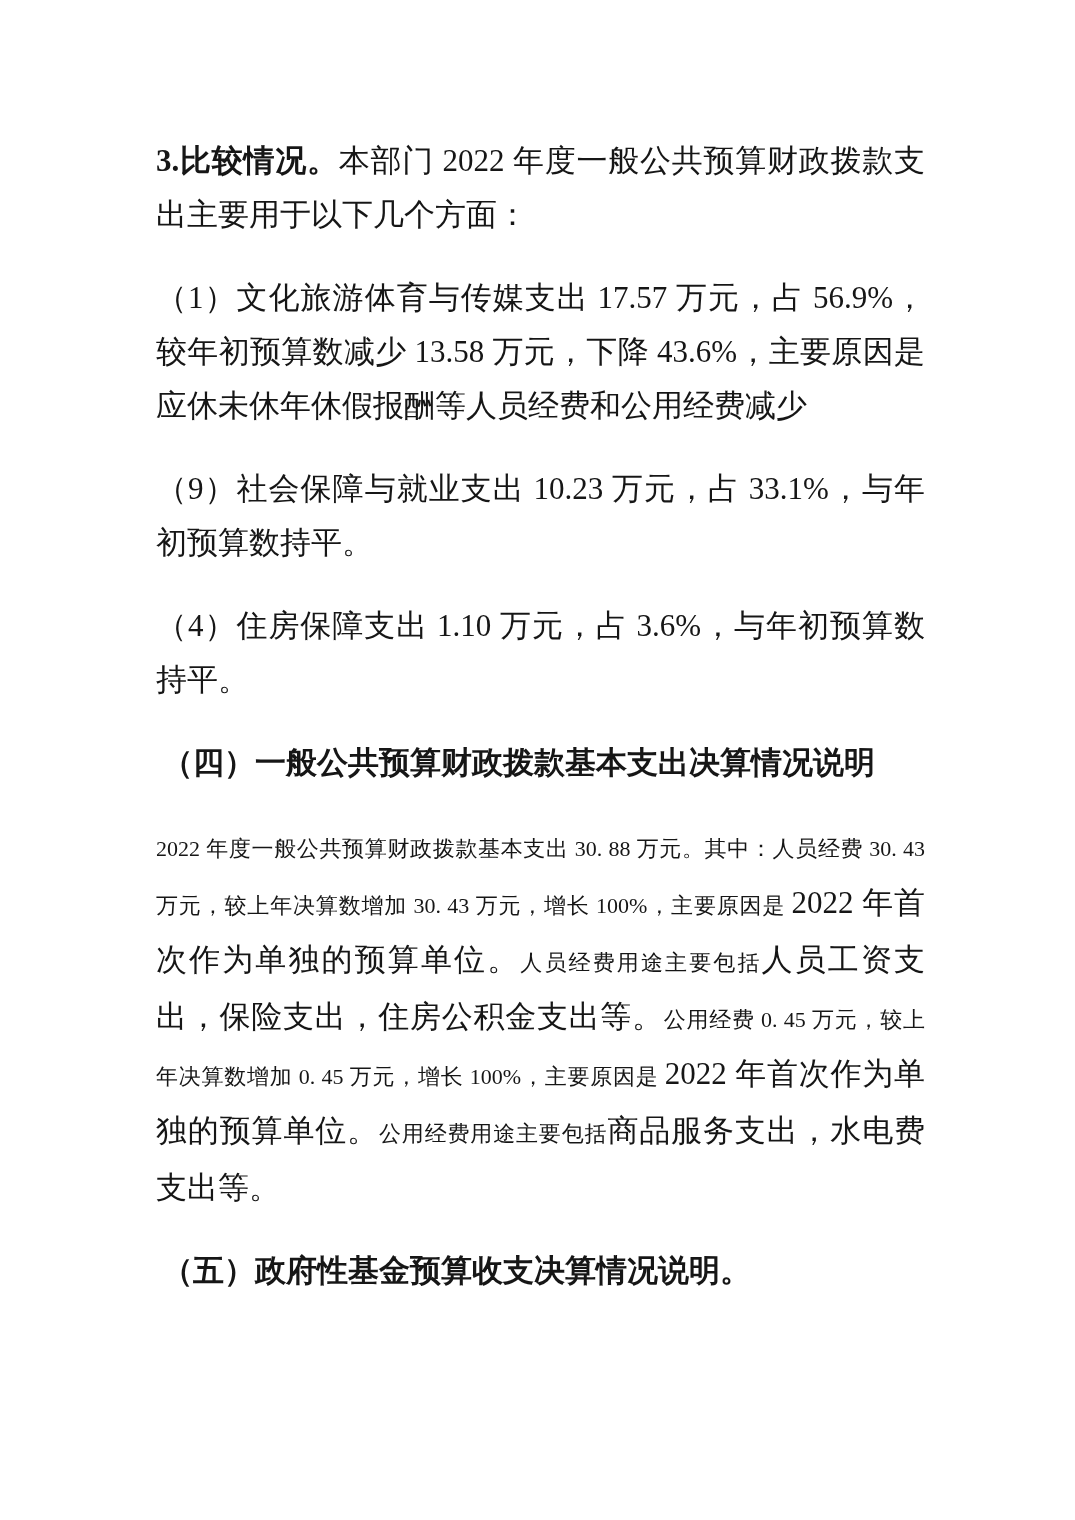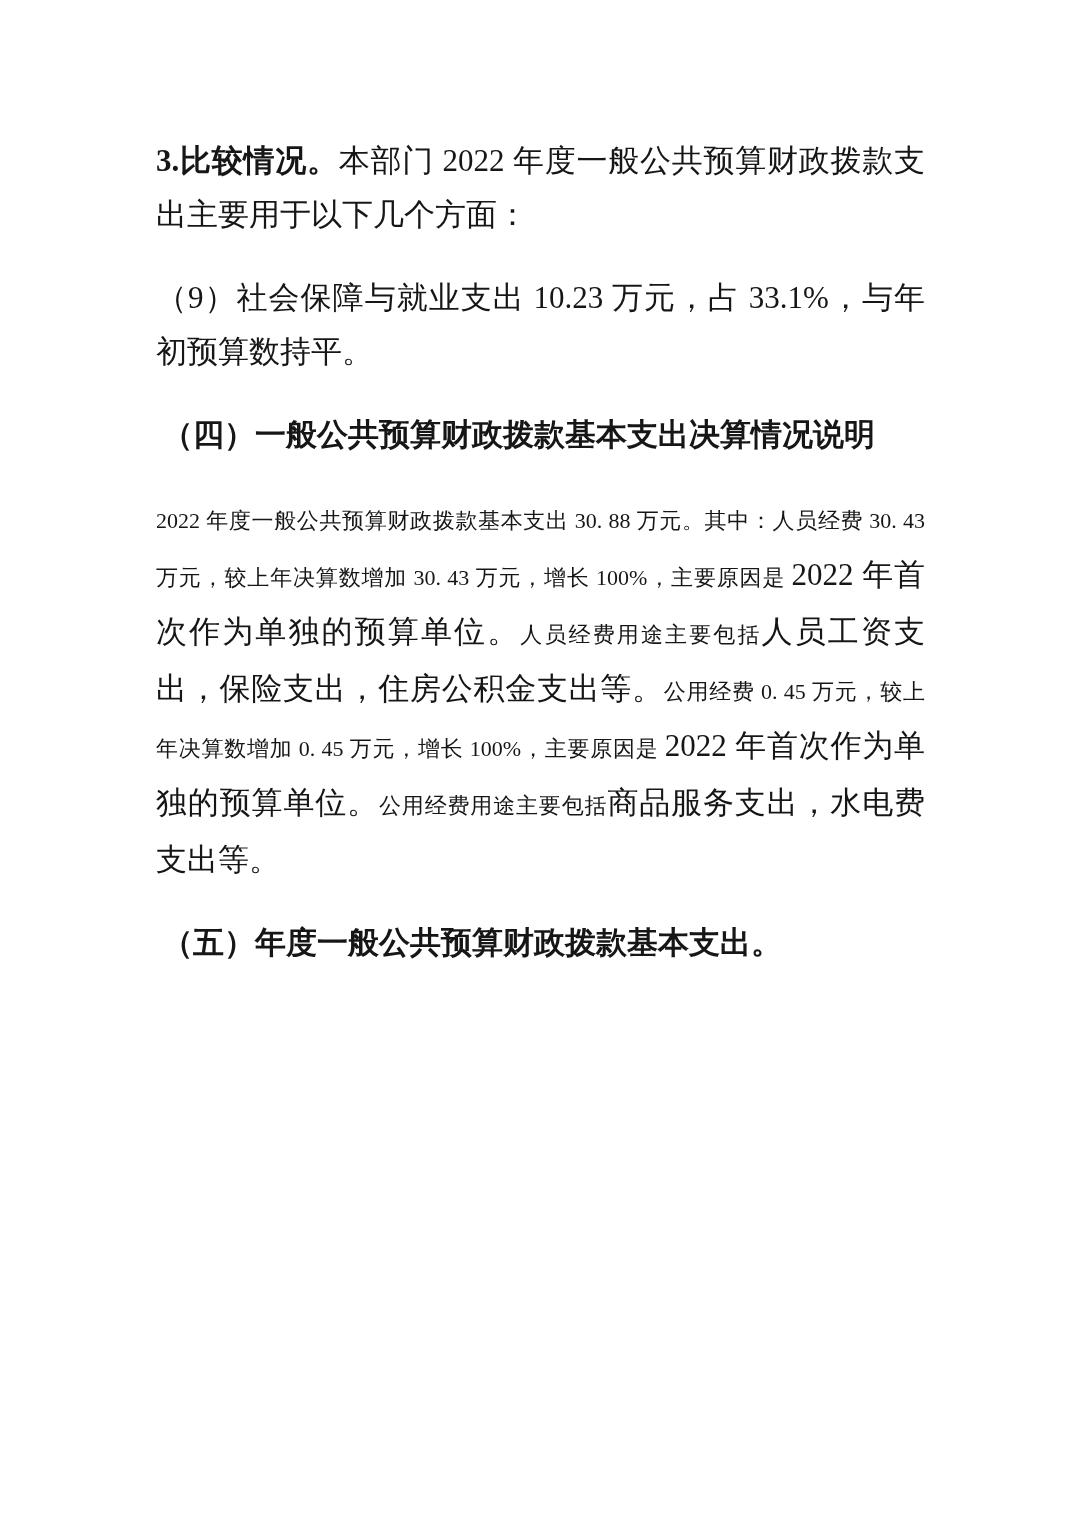--- a/index.html
+++ b/index.html
@@ -37,18 +37,20 @@
   .run.bold { font-weight: 700; }
   .run.small { font-size: 22px; }
   .run.large { font-size: 31px; }
 </style>
 </head>
 <body>
 
 <div class="page" style="background: rgb(255, 255, 255); color: rgb(22, 22, 22);">
   <div>
       <p class="para body"><span class="run bold">3.比较情况。</span><span class="run">本部门 2022 年度一般公共预算财政拨款支出主要用于以下几个方面：</span></p>
+      <p class="para body"><span class="run">（1）文化旅游体育与传媒支出 17.57 万元，占 56.9%，较年初预算数减少 13.58 万元，下降 43.6%，主要原因是应休未休年休假报酬等人员经费和公用经费减少</span></p>
       <p class="para body"><span class="run">（9）社会保障与就业支出 10.23 万元，占 33.1%，与年初预算数持平。</span></p>
+      <p class="para body"><span class="run">（4）住房保障支出 1.10 万元，占 3.6%，与年初预算数持平。</span></p>
       <p class="para heading"><span class="run bold">（四）一般公共预算财政拨款基本支出决算情况说明</span></p>
       <p class="para body"><span class="run small">2022 年度一般公共预算财政拨款基本支出 30. 88 万元。其中：人员经费 30. 43 万元，较上年决算数增加 30. 43 万元，增长 100%，主要原因是 </span><span class="run large">2022 年首次作为单独的预算单位。</span><span class="run small">人员经费用途主要包括</span><span class="run large">人员工资支出，保险支出，住房公积金支出等。</span><span class="run small">公用经费 0. 45 万元，较上年决算数增加 0. 45 万元，增长 100%，主要原因是 </span><span class="run large">2022 年首次作为单独的预算单位。</span><span class="run small">公用经费用途主要包括</span><span class="run large">商品服务支出，水电费支出等。</span></p>
-      <p class="para heading"><span class="run bold">（五）年度一般公共预算财政拨款基本支出。</span></p>
+      <p class="para heading"><span class="run bold">（五）政府性基金预算收支决算情况说明。</span></p>
     </div>
 </div>
 
 </body></html>

